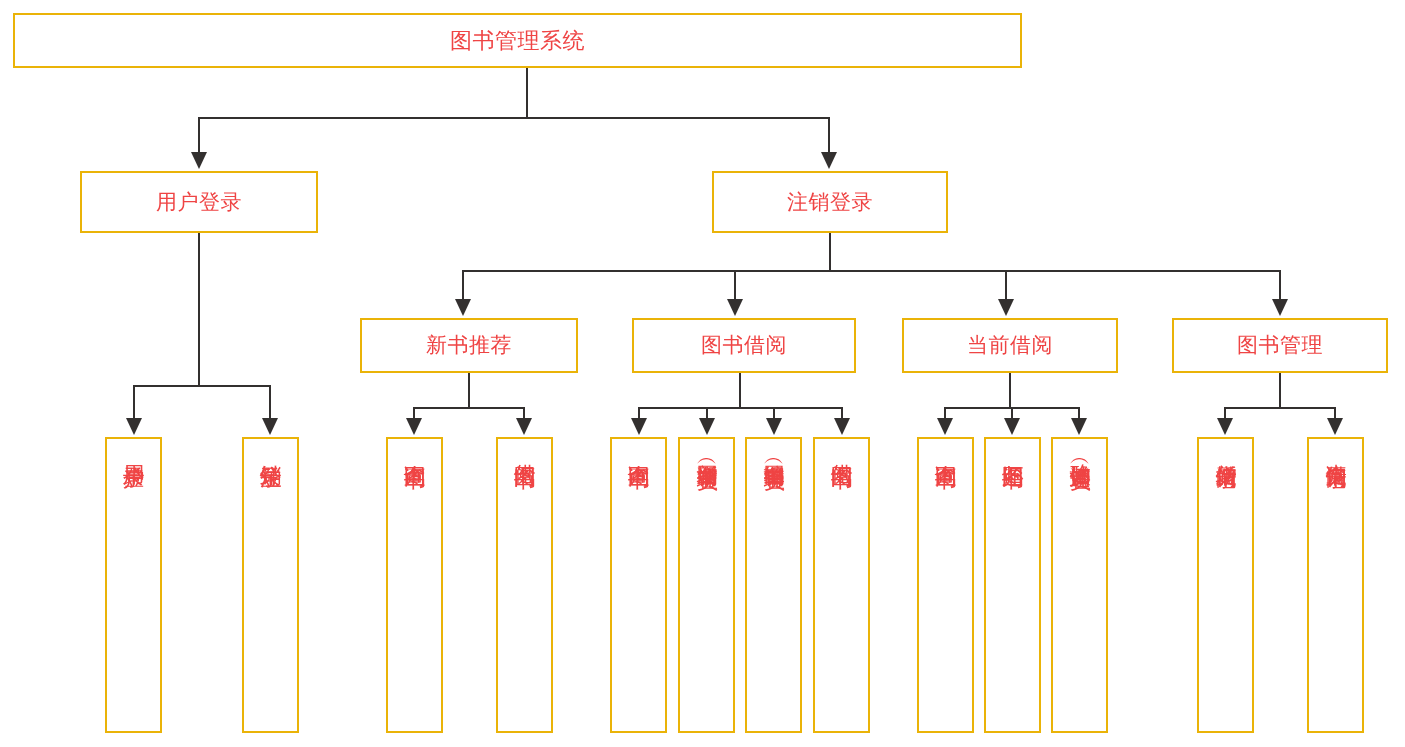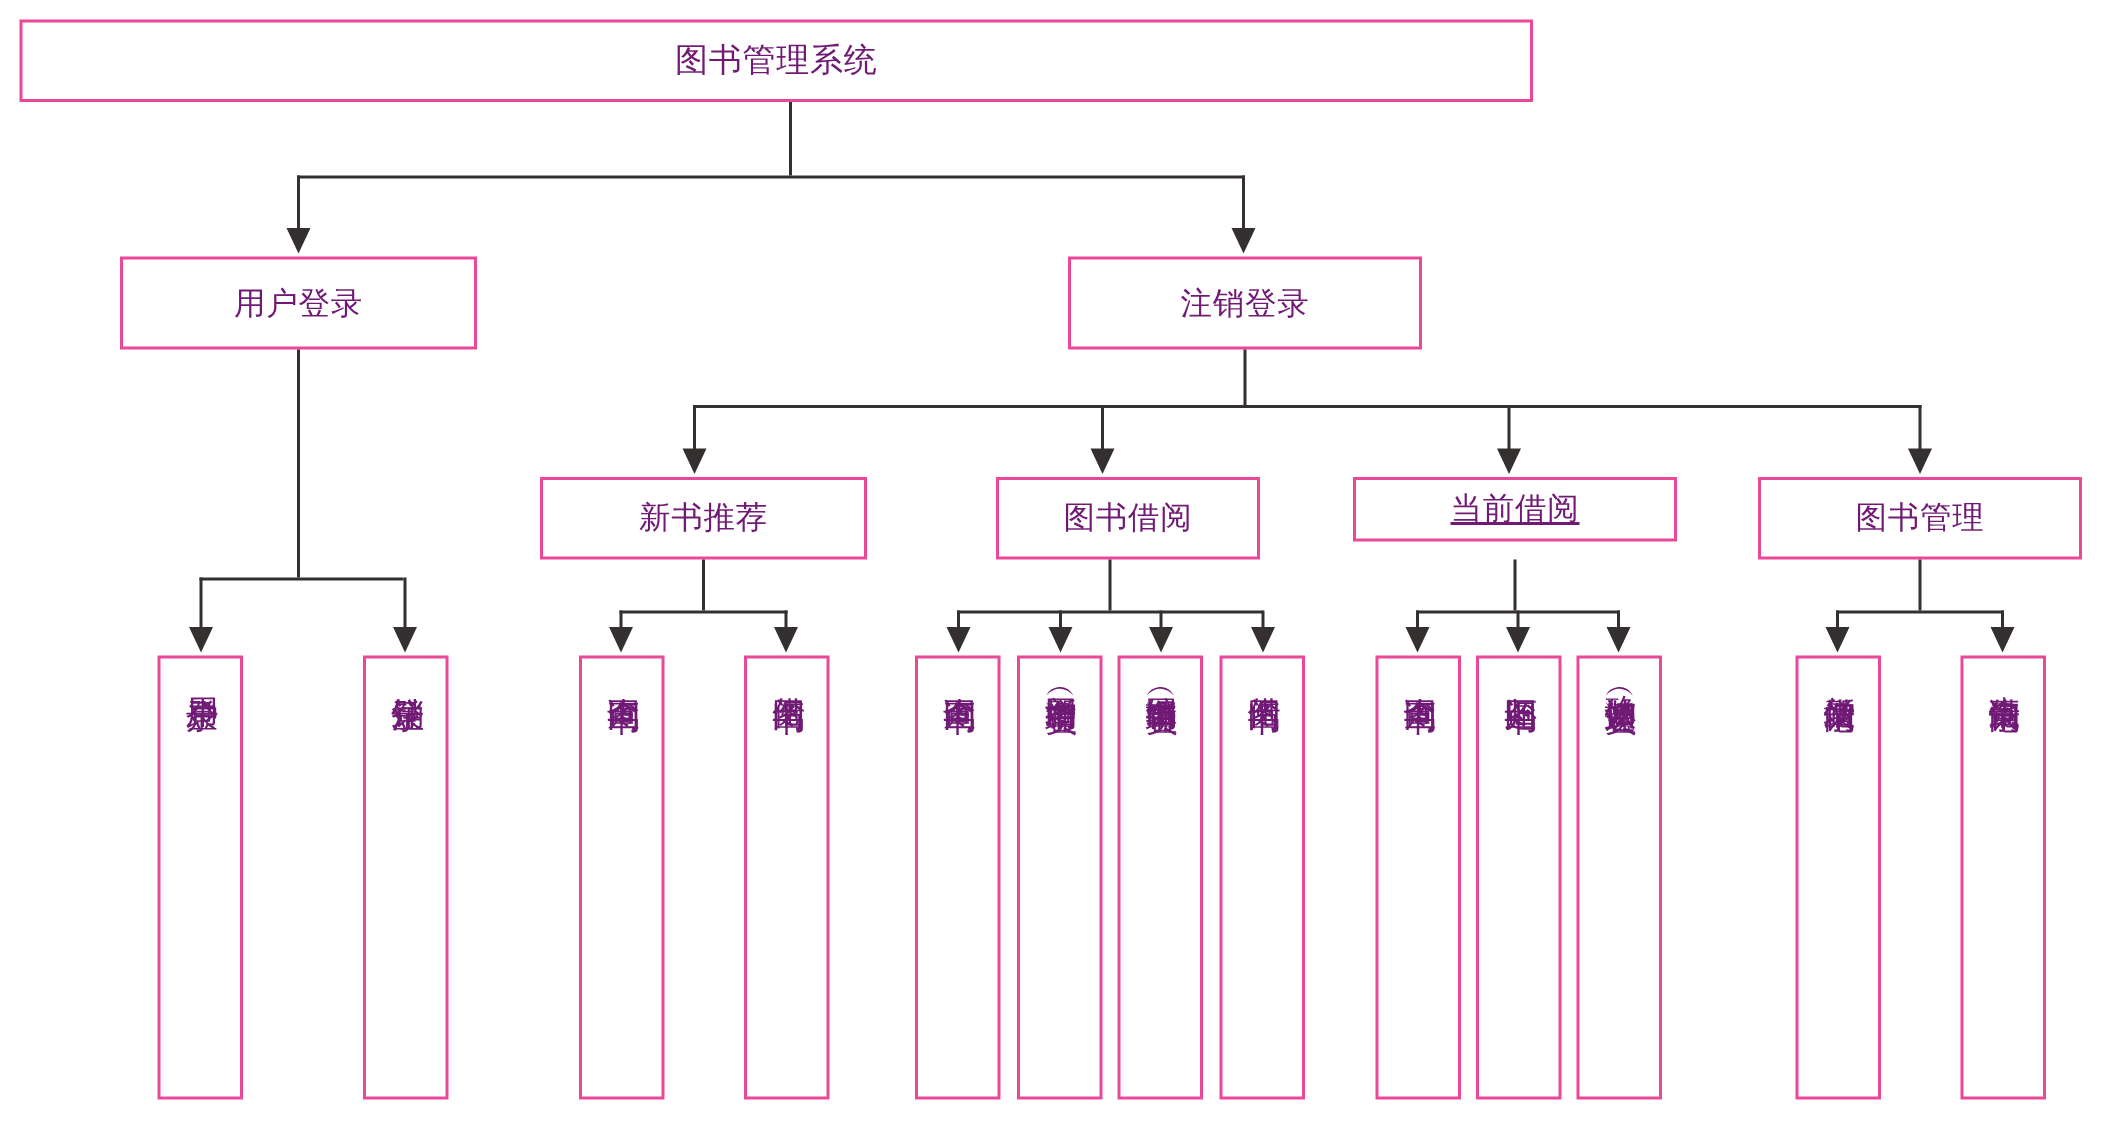--- a/index.html
+++ b/index.html
@@ -13,26 +13,26 @@
   #canvas {
     position: relative;
     width: 1405px;
     height: 747px;
     background: #ffffff;
     overflow: hidden;
   }
   .node {
     position: absolute;
     box-sizing: border-box;
-    border: 2px solid #ec4899;
+    border: 2px solid #eab308;
     background: #ffffff;
     display: flex;
     align-items: center;
     justify-content: center;
-    color: #701a75;
+    color: #ef4444;
   }
   .node-label {
     line-height: 1.05;
     text-align: center;
     white-space: pre;
   }
   .h-node .node-label {
     font-size: 21px;
     letter-spacing: 0.5px;
   }
@@ -132,24 +132,24 @@
 
   <div class="conn vline" style="left:1005px; top:270px; width:2px; height:31px;"></div>
   <div class="arrow" style="left:998px; top:299px;"></div>
 
   <div class="conn vline" style="left:1279px; top:270px; width:2px; height:31px;"></div>
   <div class="arrow" style="left:1272px; top:299px;"></div>
 
   <div class="node h-node" style="left:360px; top:318px; width:218px; height:55px;">
     <span class="node-label">新书推荐</span>
   </div>
-  <div class="node h-node" style="left:664px; top:318px; width:176px; height:55px;">
+  <div class="node h-node" style="left:632px; top:318px; width:224px; height:55px;">
     <span class="node-label">图书借阅</span>
   </div>
-  <div class="node h-node" style="left:902px; top:318px; width:216px; height:43px;text-decoration:underline;">
+  <div class="node h-node" style="left:902px; top:318px; width:216px; height:55px;">
     <span class="node-label">当前借阅</span>
   </div>
   <div class="node h-node" style="left:1172px; top:318px; width:216px; height:55px;">
     <span class="node-label">图书管理</span>
   </div>
 
   <div class="conn vline" style="left:468px; top:373px; width:2px; height:34px;"></div>
   <div class="conn hline" style="left:413px; top:407px; width:112px; height:2px;"></div>
   <div class="conn vline" style="left:413px; top:407px; width:2px; height:13px;"></div>
   <div class="arrow" style="left:406px; top:418px;"></div>

